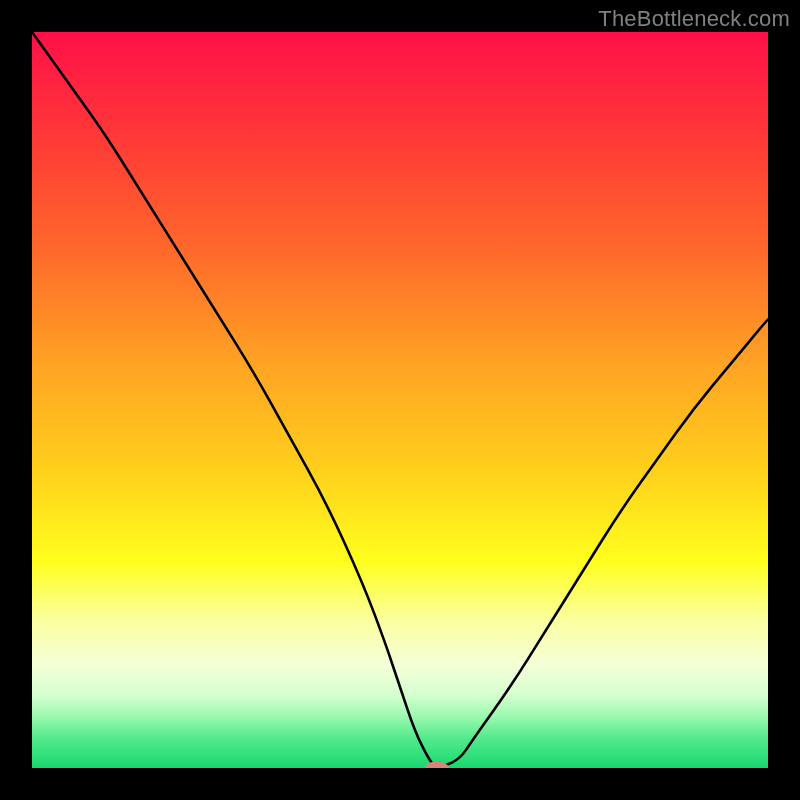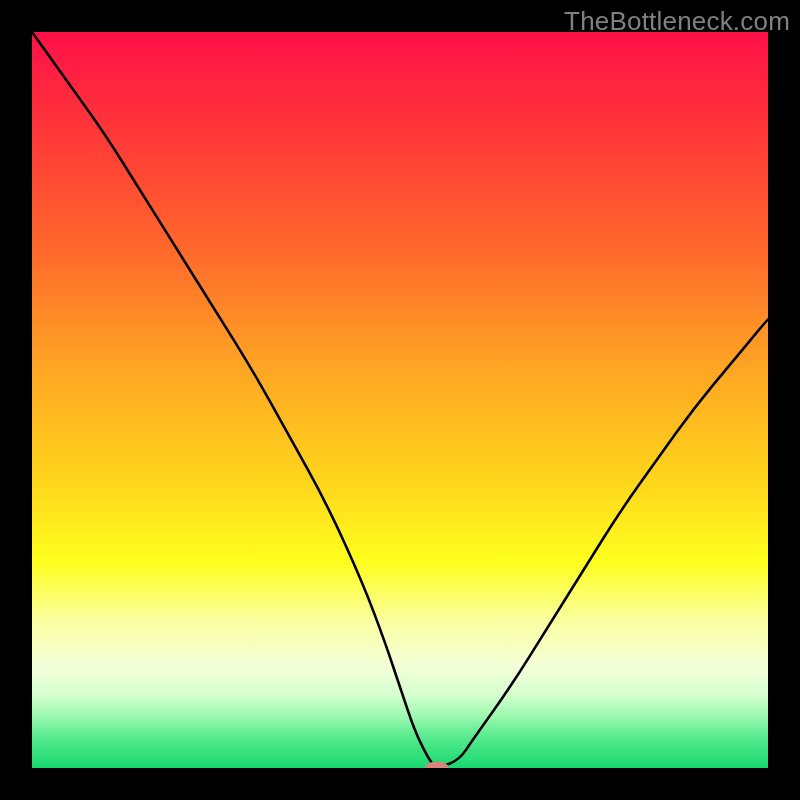--- a/index.html
+++ b/index.html
@@ -31,21 +31,21 @@
   }
   .curve {
     position: absolute;
     inset: 0;
   }
   .attribution {
     position: absolute;
     top: 6px;
     right: 10px;
     color: #808080;
-    font-size: 26px;
+    font-size: 22px;
     letter-spacing: 0.2px;
     font-weight: 400;
   }
 </style>
 </head>
 <body>
 
 <div class="stage">
 
   <div class="plot-area">

